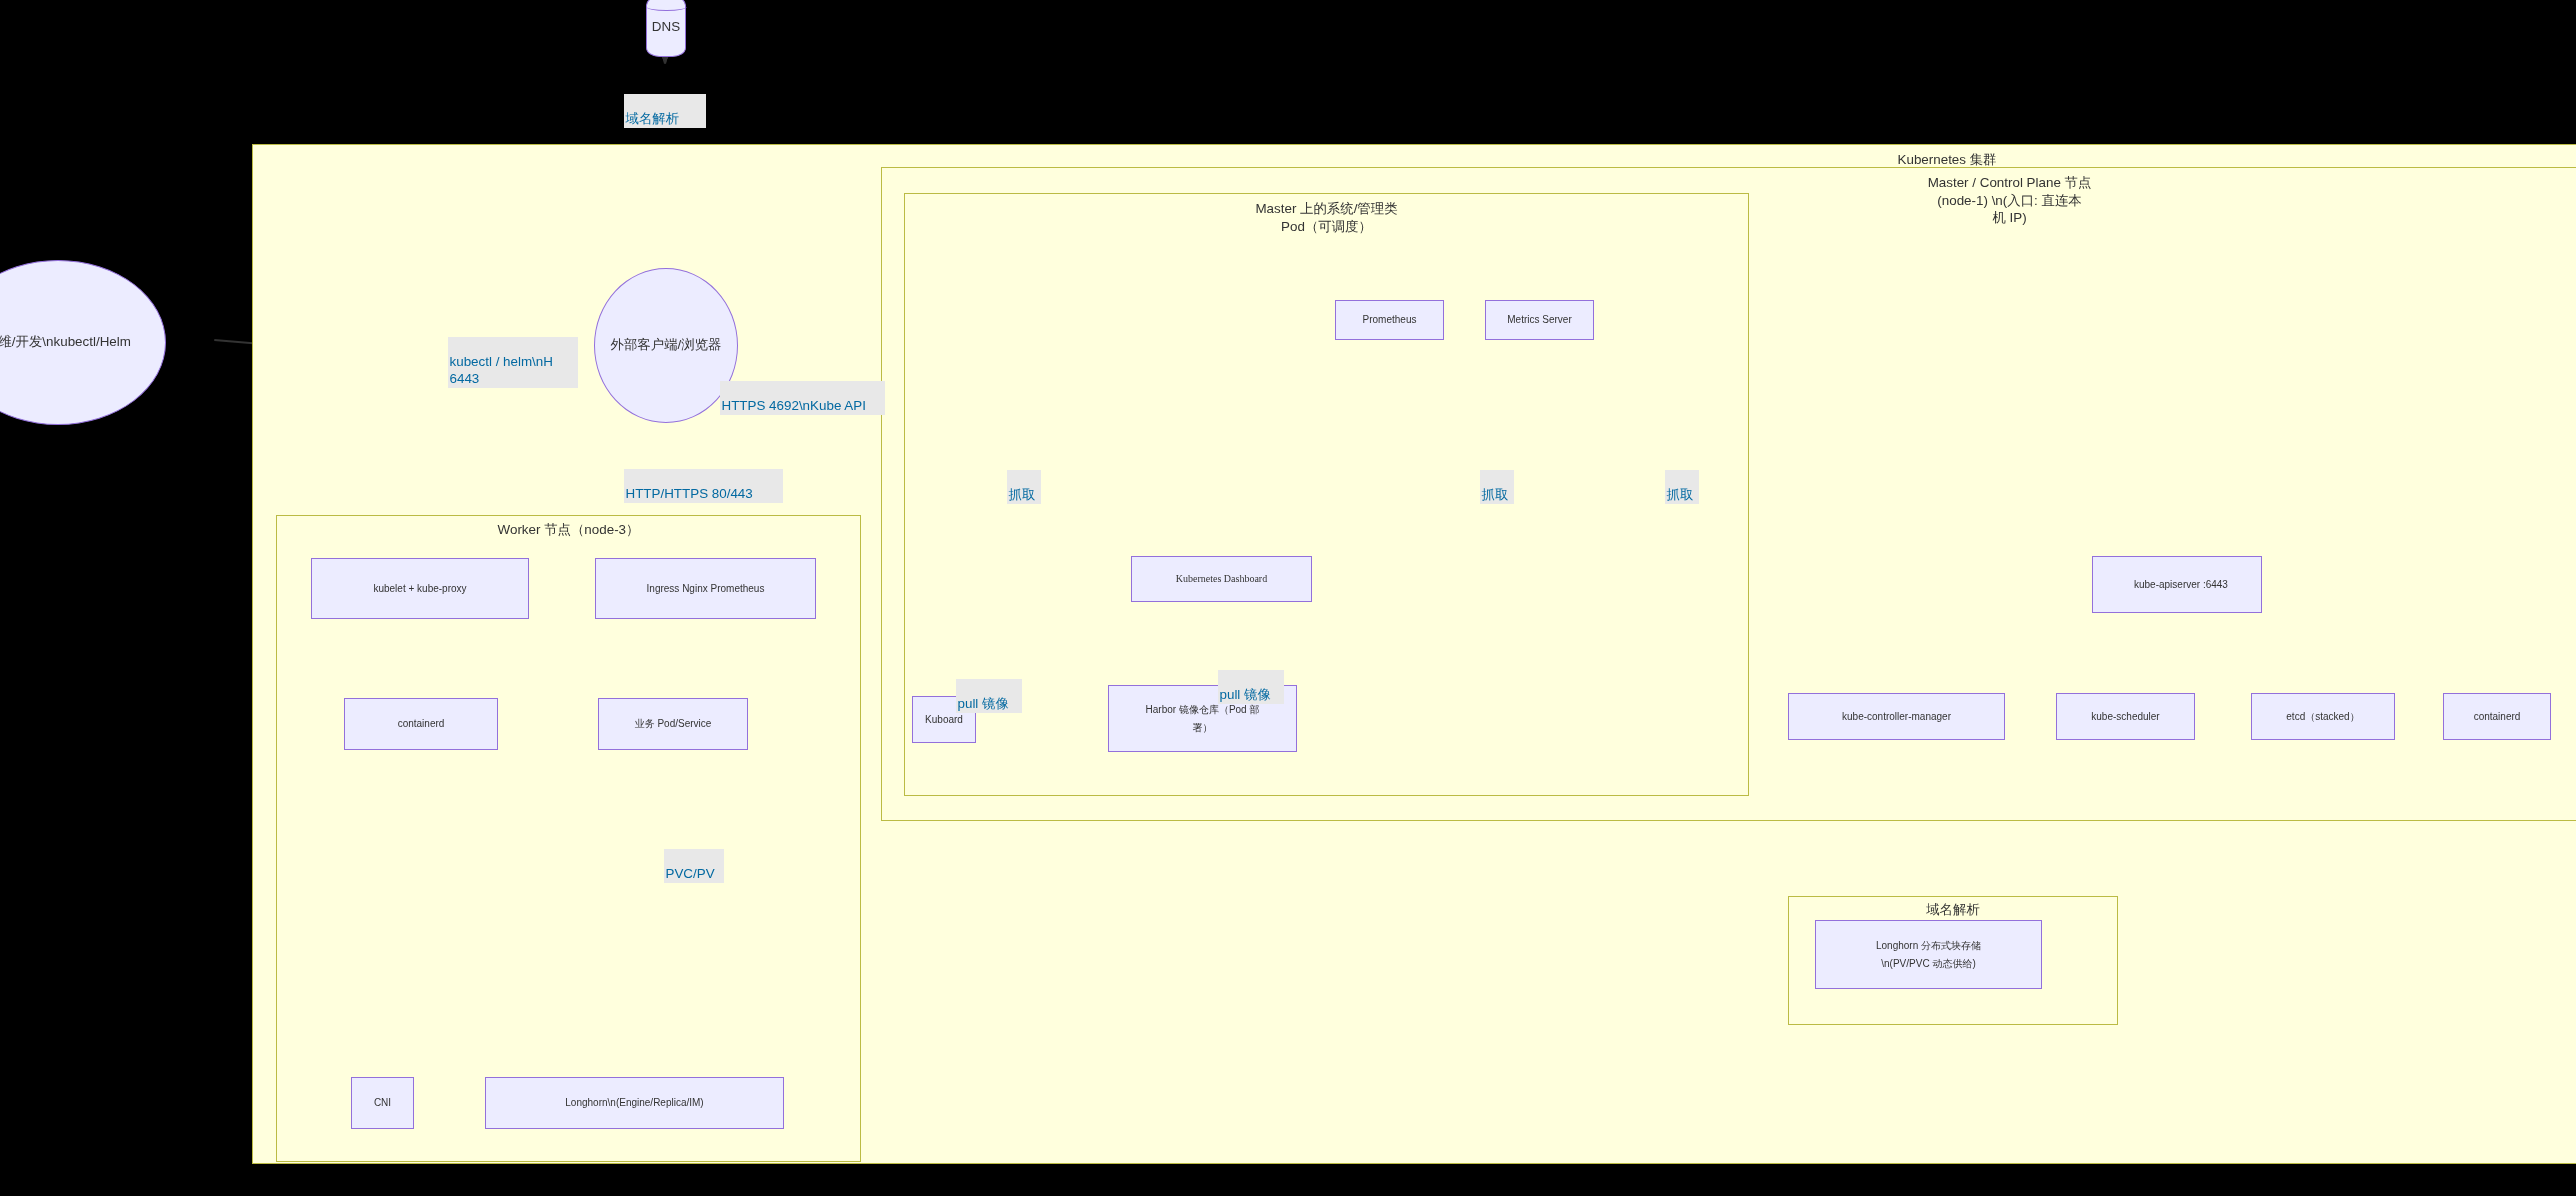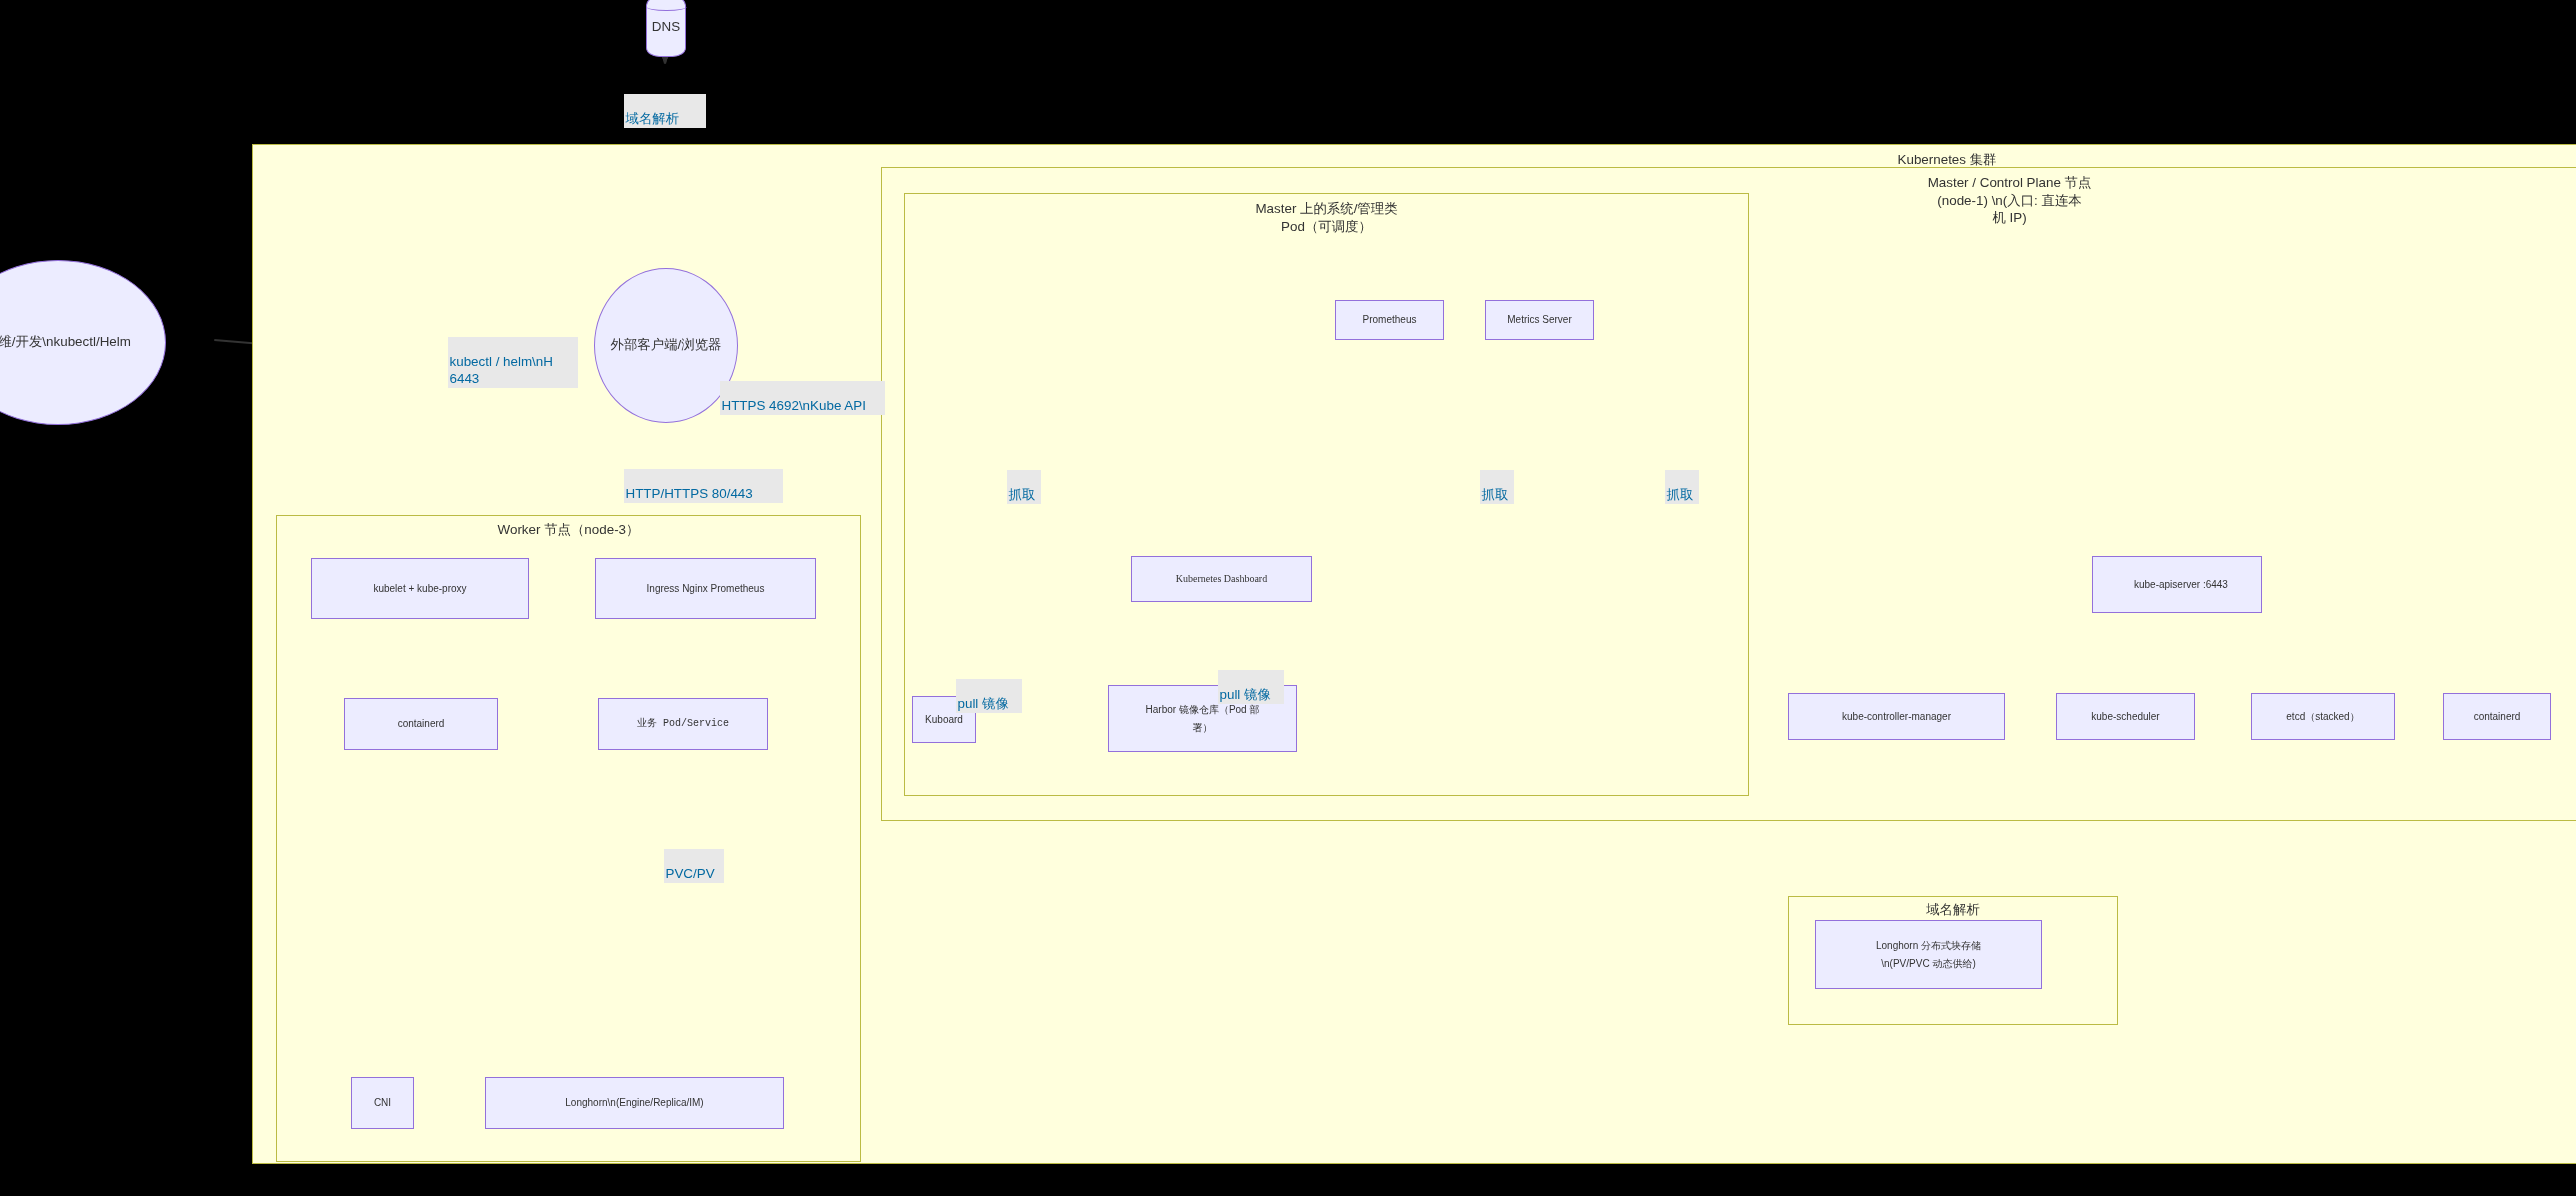--- a/index.html
+++ b/index.html
@@ -182,21 +182,21 @@
   </div>
 
   <div class="node" style="left:595px;top:558px;width:221px;height:61px;">
     <span>Ingress Nginx Prometheus</span>
   </div>
 
   <div class="node" style="left:344px;top:698px;width:154px;height:52px;">
     <span>containerd</span>
   </div>
 
-  <div class="node" style="left:598px;top:698px;width:170px;height:52px;font-family:Liberation Mono, monospace;">
+  <div class="node" style="left:598px;top:698px;width:150px;height:52px;">
     <span>业务 Pod/Service</span>
   </div>
 
   <div class="node" style="left:351px;top:1077px;width:63px;height:52px;">
     <span>CNI</span>
   </div>
 
   <div class="node" style="left:485px;top:1077px;width:299px;height:52px;">
     <span>Longhorn\n(Engine/Replica/IM)</span>
   </div>

